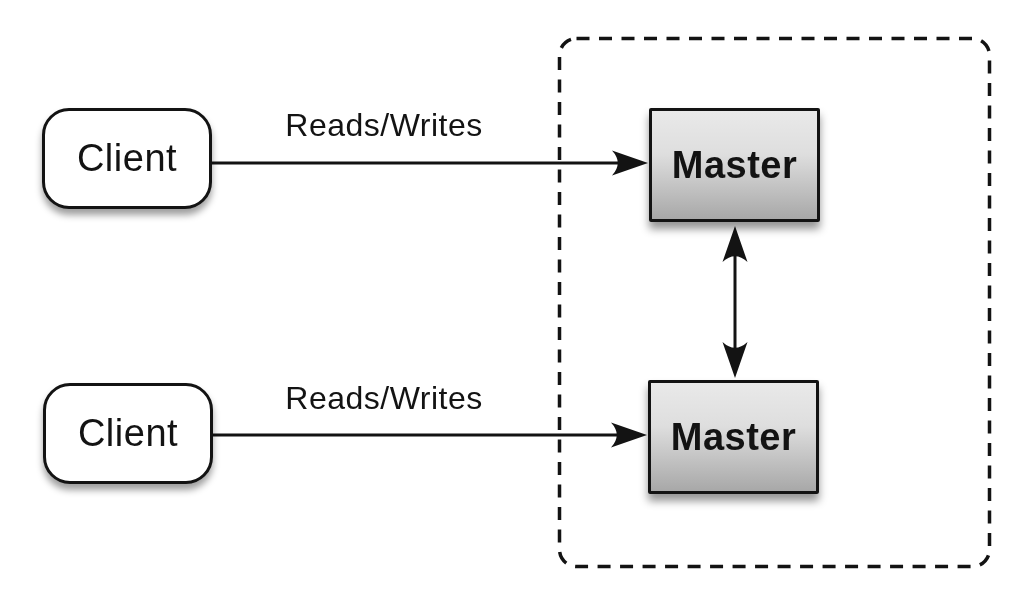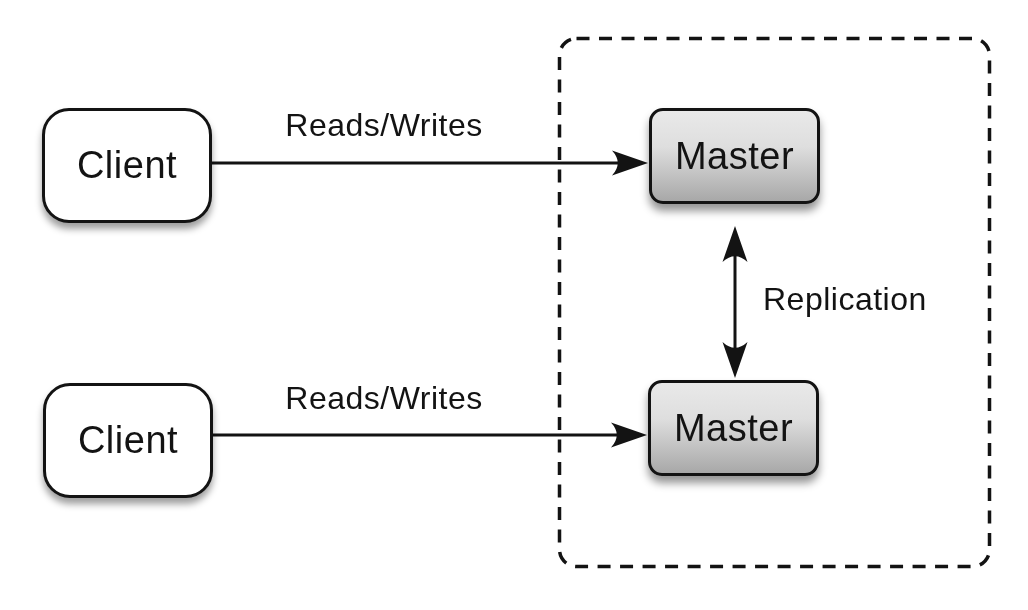--- a/index.html
+++ b/index.html
@@ -29,33 +29,34 @@
     align-items: center;
     justify-content: center;
     box-sizing: border-box;
     border: 3px solid #131313;
     font-size: 38px;
     color: #131313;
     letter-spacing: 0.5px;
   }
   .client {
     width: 170px;
-    height: 115px;
+    height: 101px;
     background: #ffffff;
     border-radius: 27px;
     box-shadow: 0 6px 7px rgba(0,0,0,0.38);
   }
   .client-top { left: 42px; top: 108px; }
   .client-bottom { left: 43px; top: 383px; }
   .master {
     width: 171px;
-    height: 96px;
+    height: 114px;
     background: linear-gradient(180deg, #e9e9e9 0%, #dedede 40%, #a8a8a8 100%);
-    border-radius: 14px;
+    border-radius: 2px;
     box-shadow: 0 7px 8px rgba(0,0,0,0.42);
+    font-weight: bold;
   }
   .master-top { left: 649px; top: 108px; }
   .master-bottom { left: 648px; top: 380px; }
   .edge-label {
     position: absolute;
     font-size: 32px;
     color: #131313;
     white-space: nowrap;
     letter-spacing: 0.5px;
   }
@@ -102,15 +103,14 @@
   </div>
 
   <div class="node master master-bottom">
     <span>Master</span>
   </div>
 
   <div class="edge-label label-rw-top">Reads/Writes</div>
 
   <div class="edge-label label-rw-bottom">Reads/Writes</div>
 
-  <div class="edge-label label-replication">Replication</div>
 
 </div>
 
 </body></html>

